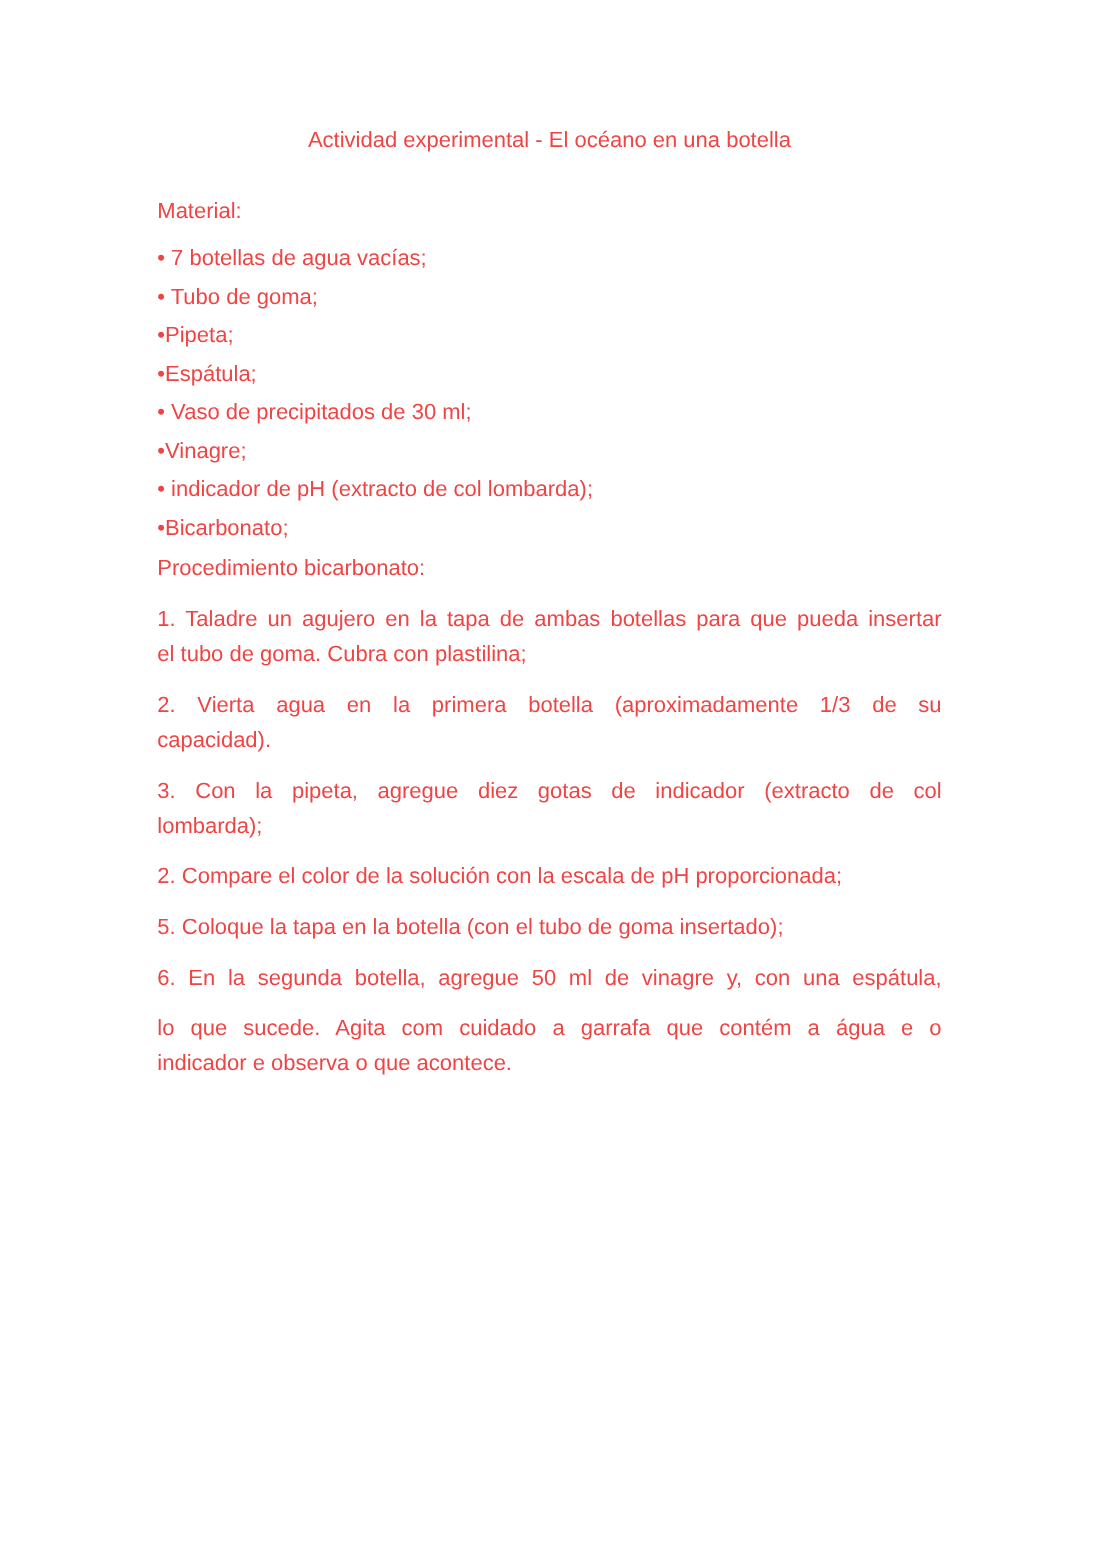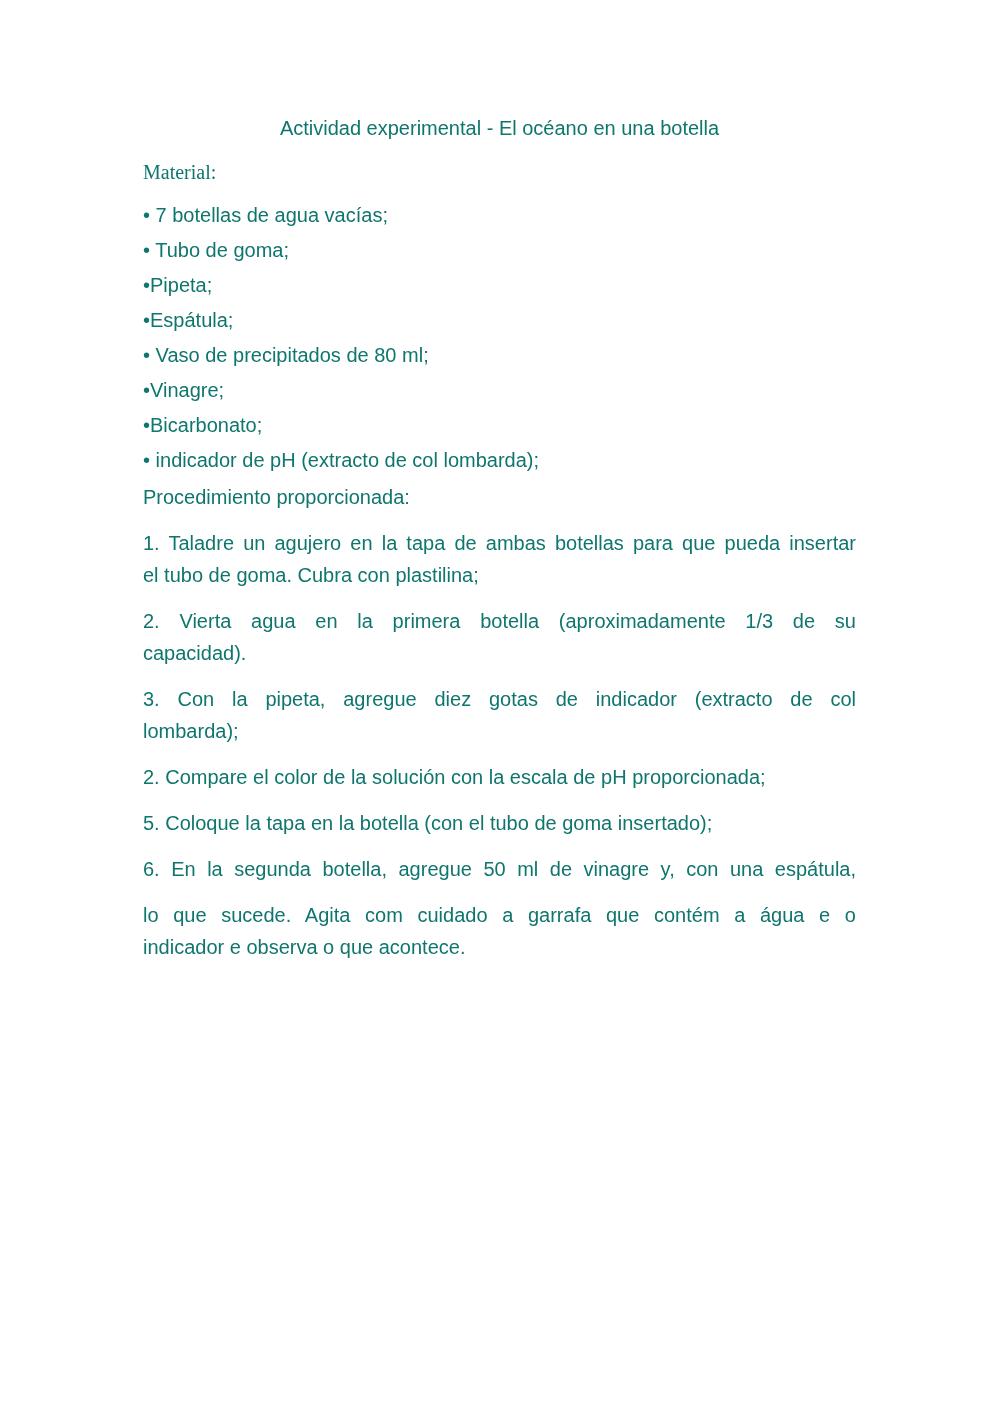--- a/index.html
+++ b/index.html
@@ -8,27 +8,27 @@
     height: 1415px;
     background: #ffffff;
   }
   .page {
     box-sizing: border-box;
     width: 1000px;
     height: 1415px;
     overflow: hidden;
     padding: 112px 144px 0 143px;
     background: #ffffff;
-    color: #0f766e;
+    color: #ef4444;
     font-family: "Liberation Sans", "DejaVu Sans", sans-serif;
     font-size: 20px;
     line-height: 32px;
   }
   .title { text-align: center; }
-  .material-heading { margin-top: 12px; font-family: Liberation Serif, serif; }
+  .material-heading { margin-top: 32px; }
   .materials { margin-top: 10px; }
   .material-item { line-height: 35px; }
   .proc-heading { margin-top: 3px; }
   .step { margin: 14px 0 0 0; }
   .line { display: block; }
   .jline {
     display: block;
     text-align: justify;
     text-align-last: justify;
   }
@@ -42,27 +42,27 @@
 
   <div class="title">Actividad experimental - El océano en una botella</div>
 
   <div class="material-heading">Material:</div>
 
   <div class="materials">
     <div class="material-item">• 7 botellas de agua vacías;</div>
     <div class="material-item">• Tubo de goma;</div>
     <div class="material-item">•Pipeta;</div>
     <div class="material-item">•Espátula;</div>
-    <div class="material-item">• Vaso de precipitados de 80 ml;</div>
+    <div class="material-item">• Vaso de precipitados de 30 ml;</div>
     <div class="material-item">•Vinagre;</div>
+    <div class="material-item">• indicador de pH (extracto de col lombarda);</div>
     <div class="material-item">•Bicarbonato;</div>
-    <div class="material-item">• indicador de pH (extracto de col lombarda);</div>
   </div>
 
-  <div class="proc-heading">Procedimiento proporcionada:</div>
+  <div class="proc-heading">Procedimiento bicarbonato:</div>
 
   <p class="step">
     <span class="jline">1. Taladre un agujero en la tapa de ambas botellas para que pueda insertar</span>
     <span class="line">el tubo de goma. Cubra con plastilina;</span>
   </p>
 
   <p class="step">
     <span class="jline">2. Vierta agua en la primera botella (aproximadamente 1/3 de su</span>
     <span class="line">capacidad).</span>
   </p>

